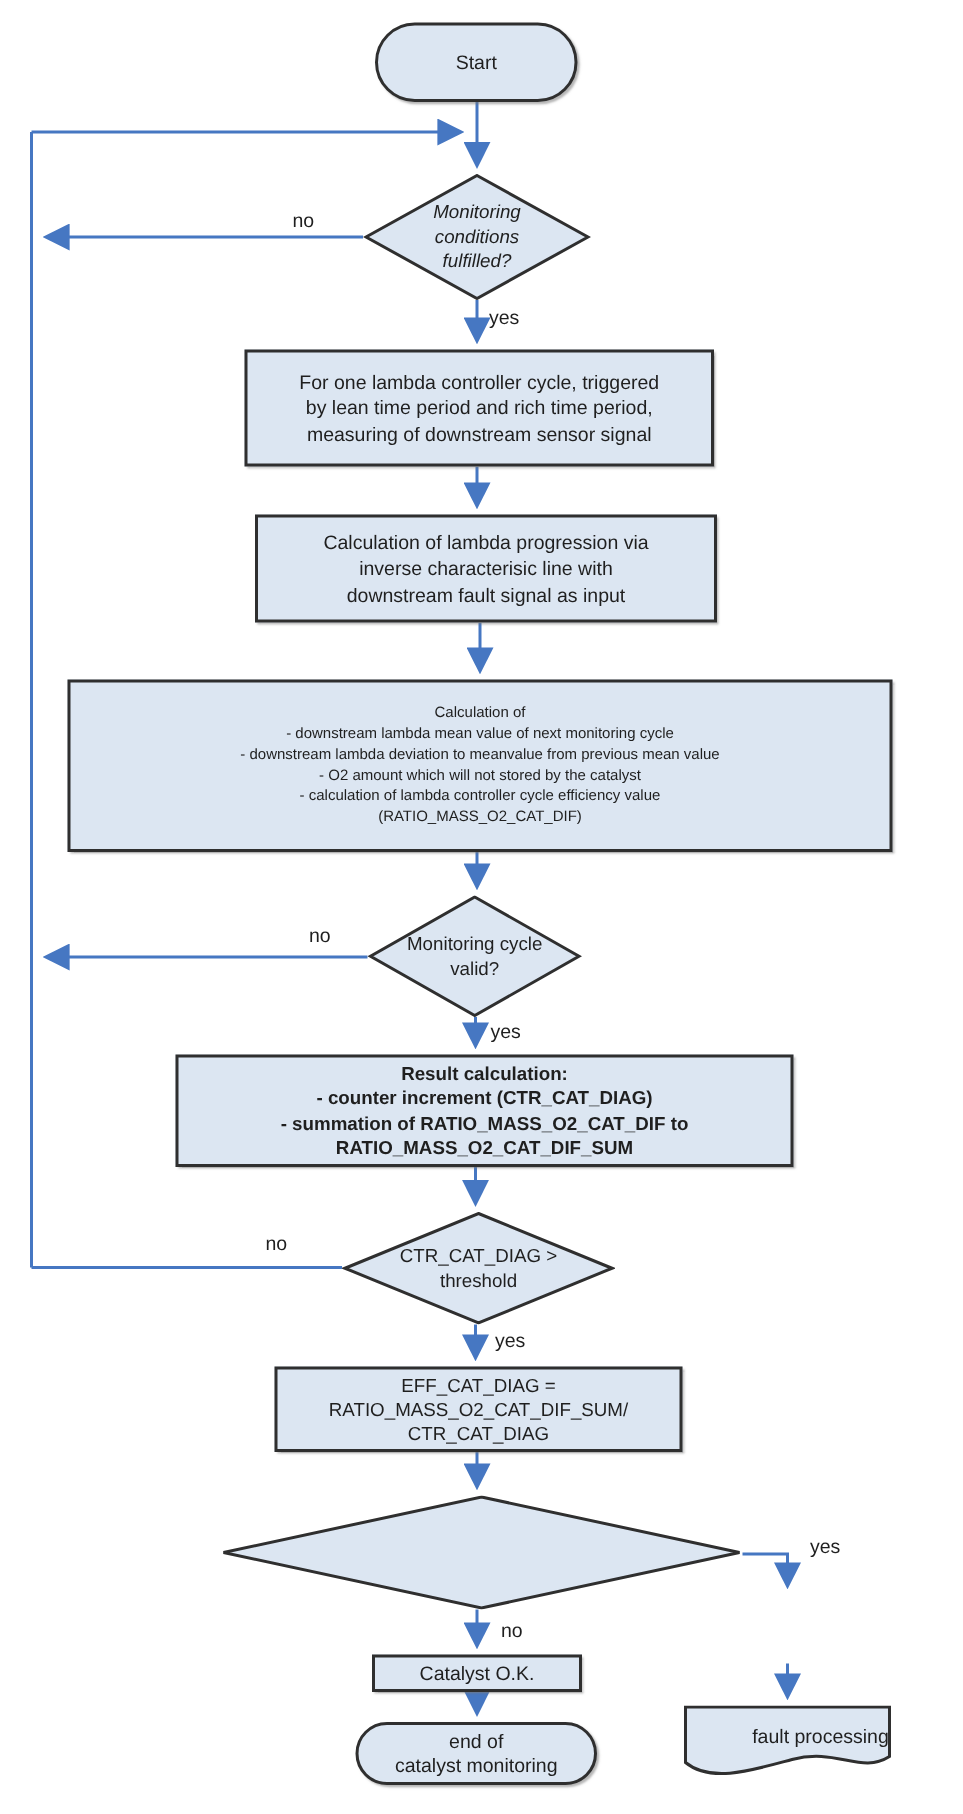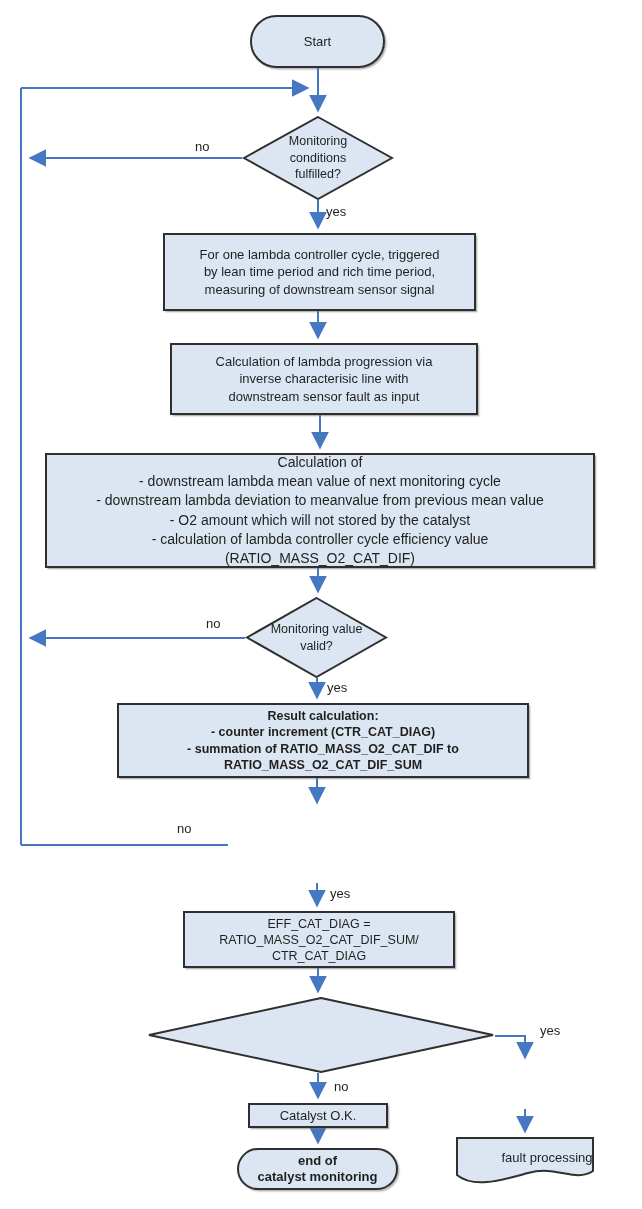--- a/index.html
+++ b/index.html
@@ -65,80 +65,87 @@
   </svg>
 
   <div class="node terminator" style="left:250px;top:15px;width:135px;height:53px;">
     <span class="label">Start</span>
   </div>
 
   <div class="node" style="left:242px;top:116px;width:152px;height:84px;">
     <svg class="svg-shape" viewBox="0 0 152 84" preserveAspectRatio="none">
       <polygon points="76,1 150,42 76,83 2,42"></polygon>
     </svg>
-    <span class="label overlay" style="font-size:12.5px;">Monitoring
+    <span class="label overlay" style="font-size:12.5px;font-style:italic;">Monitoring
 conditions
 fulfilled?</span>
   </div>
 
   <div class="node rect" style="left:163px;top:233px;width:313px;height:78px;align-items:center;">
     <span class="label">For one lambda controller cycle, triggered
 by lean time period and rich time period,
 measuring of downstream sensor signal</span>
   </div>
 
   <div class="node rect" style="left:170px;top:343px;width:308px;height:72px;">
     <span class="label">Calculation of lambda progression via
 inverse characterisic line with
-downstream sensor fault as input</span>
+downstream fault signal as input</span>
   </div>
 
   <div class="node rect" style="left:45px;top:453px;width:550px;height:115px;">
-    <span class="label" style="font-size:14px;line-height:1.38;">Calculation of
+    <span class="label" style="font-size:10px;line-height:1.38;">Calculation of
 - downstream lambda mean value of next monitoring cycle
 - downstream lambda deviation to meanvalue from previous mean value
 - O2 amount which will not stored by the catalyst
 - calculation of lambda controller cycle efficiency value
 (RATIO_MASS_O2_CAT_DIF)</span>
   </div>
 
   <div class="node" style="left:245px;top:597px;width:143px;height:81px;">
     <svg class="svg-shape" viewBox="0 0 143 81" preserveAspectRatio="none">
       <polygon points="71.5,1 141,40.5 71.5,80 2,40.5"></polygon>
     </svg>
-    <span class="label overlay" style="font-size:12.5px;">Monitoring value
+    <span class="label overlay" style="font-size:12.5px;">Monitoring cycle
 valid?</span>
   </div>
 
   <div class="node rect" style="left:117px;top:703px;width:412px;height:75px;font-weight:bold;">
     <span class="label" style="font-size:12.5px;">Result calculation:
 - counter increment (CTR_CAT_DIAG)
 - summation of RATIO_MASS_O2_CAT_DIF to
 RATIO_MASS_O2_CAT_DIF_SUM</span>
   </div>
 
+  <div class="node" style="left:228px;top:808px;width:182px;height:75px;">
+    <svg class="svg-shape" viewBox="0 0 182 75" preserveAspectRatio="none">
+      <polygon points="91,1 180,37.5 91,74 2,37.5"></polygon>
+    </svg>
+    <span class="label overlay" style="font-size:12.5px;">CTR_CAT_DIAG &gt;
+threshold</span>
+  </div>
 
   <div class="node rect" style="left:183px;top:911px;width:272px;height:57px;">
     <span class="label" style="font-size:12.5px;line-height:1.28;">EFF_CAT_DIAG =
 RATIO_MASS_O2_CAT_DIF_SUM/
 CTR_CAT_DIAG</span>
   </div>
 
   <div class="node" style="left:147px;top:997px;width:348px;height:76px;">
     <svg class="svg-shape" viewBox="0 0 348 76" preserveAspectRatio="none">
       <polygon points="174,1 346,38 174,75 2,38"></polygon>
     </svg>
   </div>
 
   <div class="node rect" style="left:248px;top:1103px;width:140px;height:25px;justify-content:center;">
     <span class="label">Catalyst O.K.</span>
   </div>
 
   <div class="node terminator oval-end" style="left:237px;top:1148px;width:161px;height:42px;">
-    <span class="label" style="line-height:1.2;font-weight:bold;">end of
+    <span class="label" style="line-height:1.2;">end of
 catalyst monitoring</span>
   </div>
 
 
   <div class="node" style="left:456px;top:1137px;width:138px;height:50px;">
     <svg class="svg-shape" viewBox="0 0 138 50" preserveAspectRatio="none">
       <path d="M1,1 L137,1 L137,34 C118,46 102,28 72,36 C46,43 18,52 1,38 Z"></path>
     </svg>
     <span class="label overlay" style="margin-top:-8px;padding-left:44px;">fault processing</span>
   </div>

